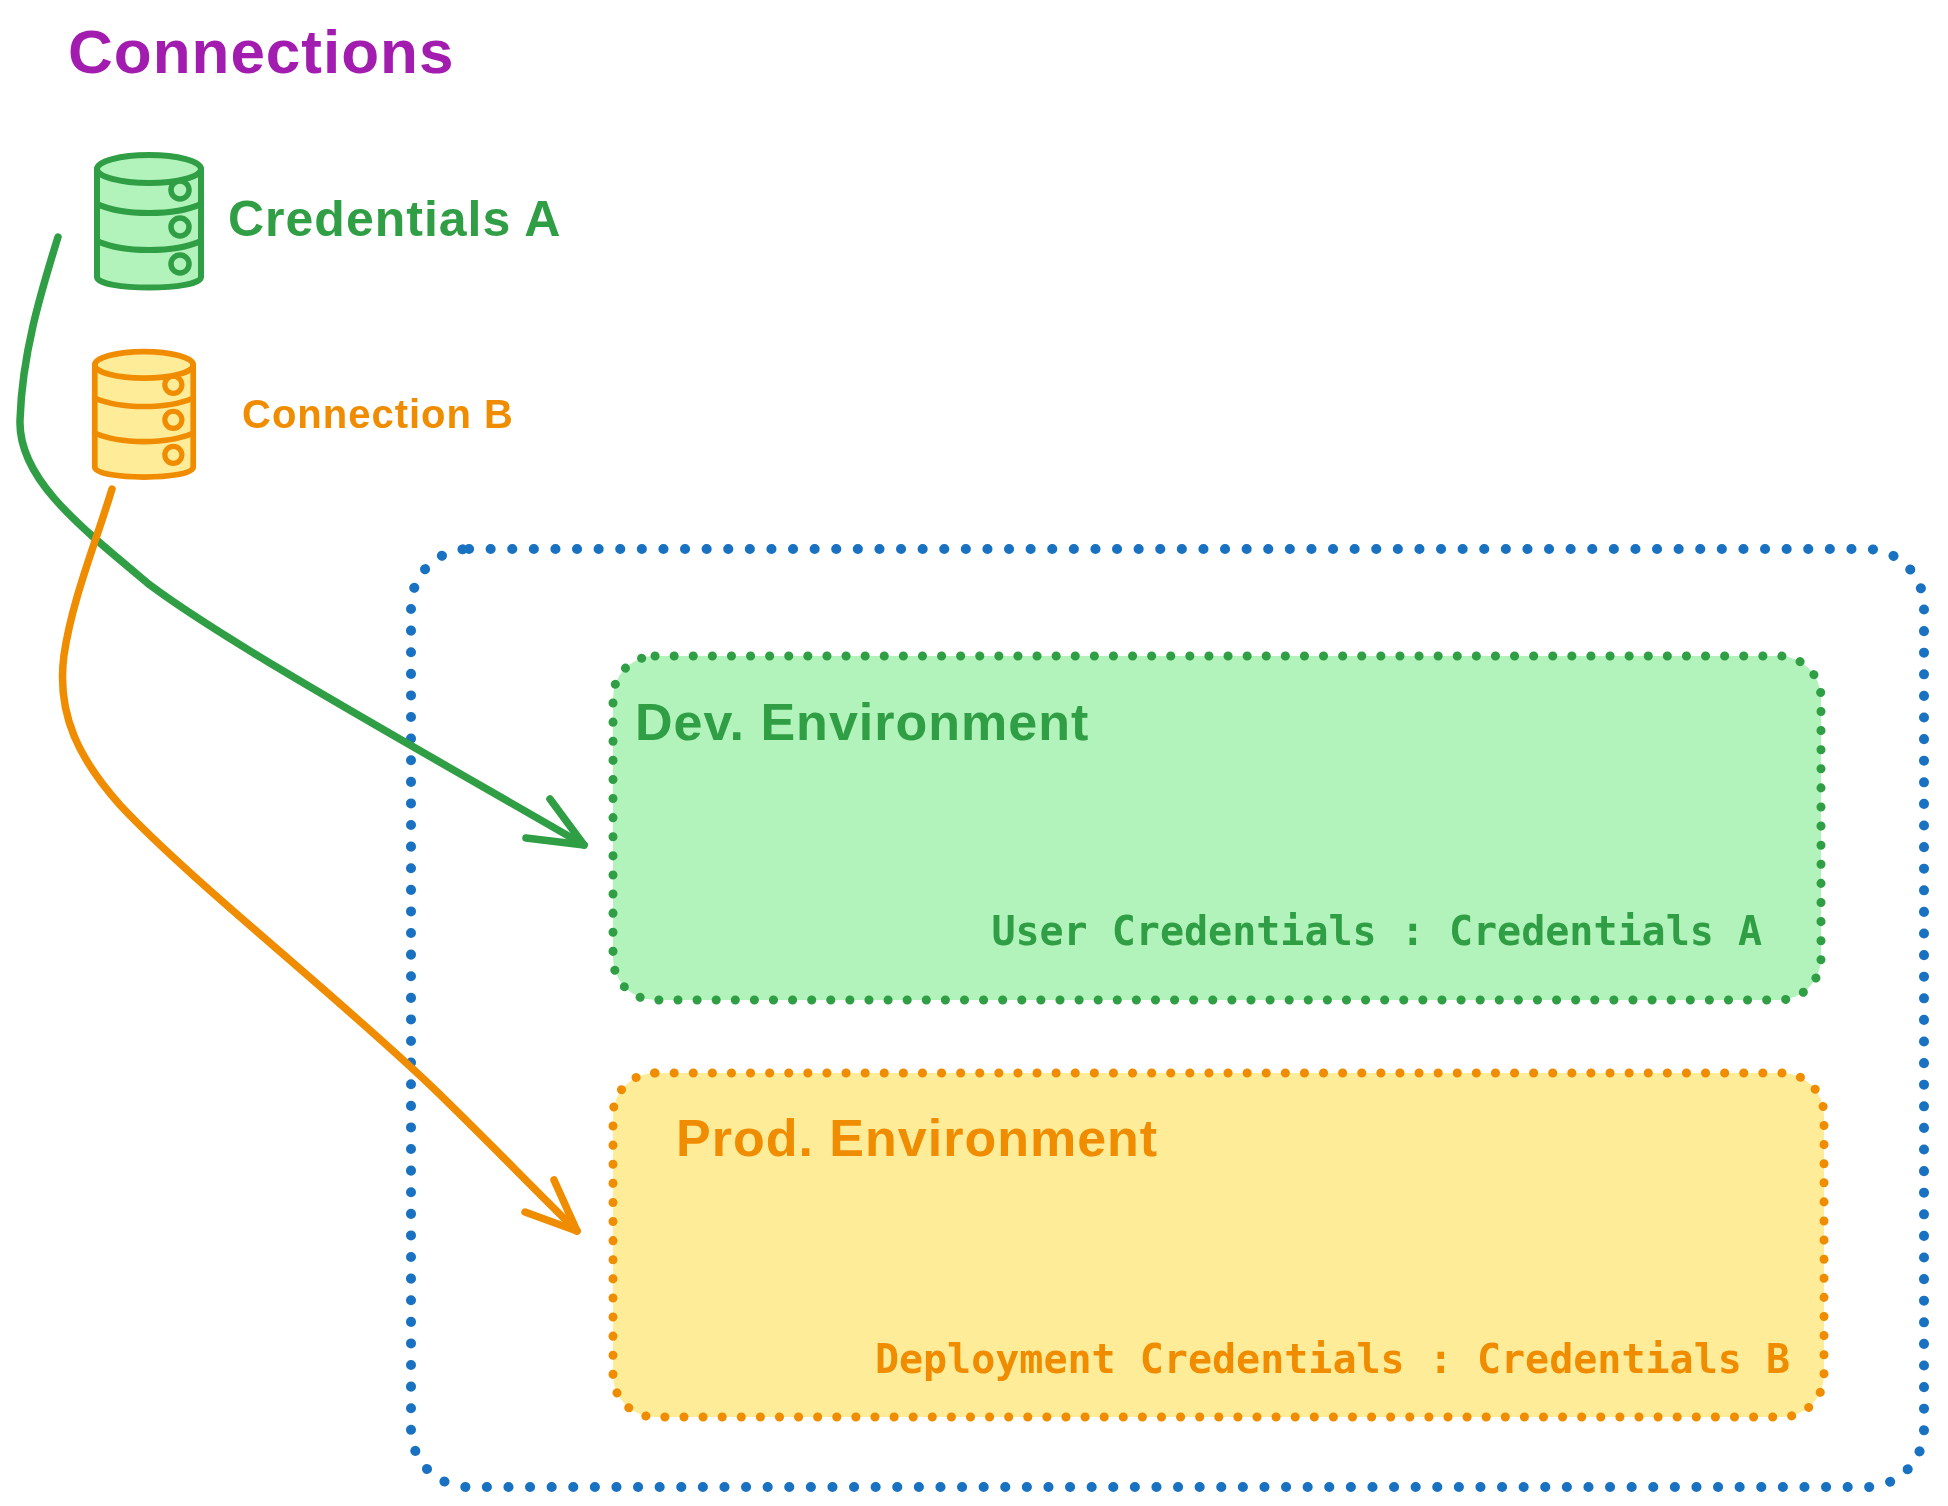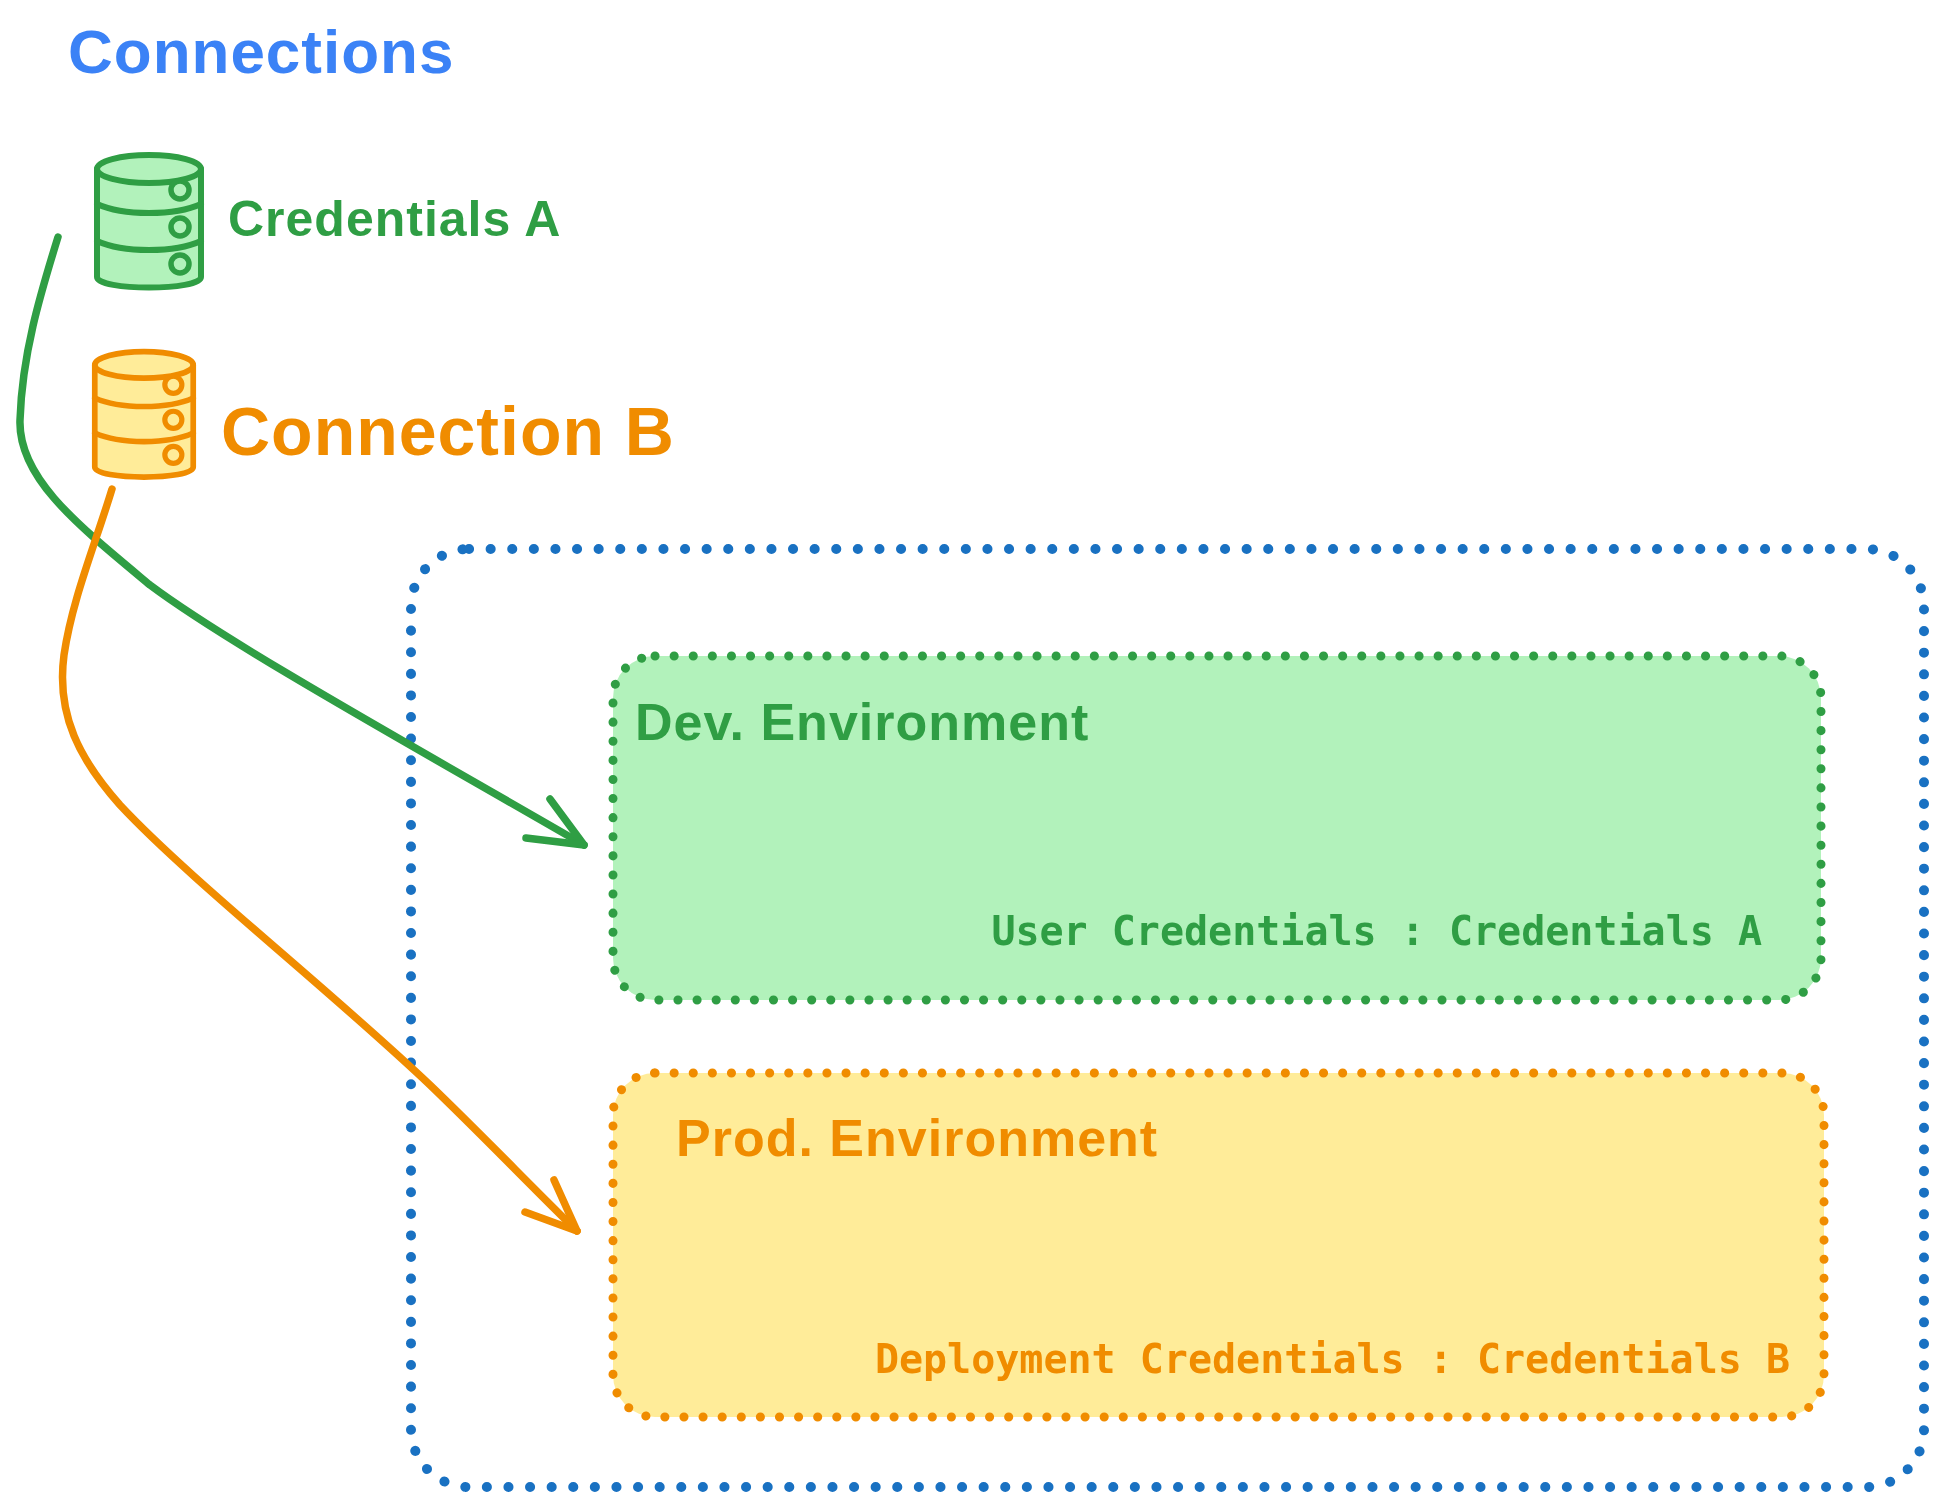--- a/index.html
+++ b/index.html
@@ -23,28 +23,28 @@
   .abs { position: absolute; white-space: nowrap; }
   .hand {
     font-family: "Liberation Sans", sans-serif;
     font-weight: 700;
     letter-spacing: 1px;
   }
   .mono {
     font-family: "DejaVu Sans Mono", "Liberation Mono", monospace;
     font-weight: 700;
   }
-  .ink    { color: #3b82f6; text-align: center; }
+  .ink    { color: #a21caf; text-align: center; }
   .green  { color: #2f9e44; }
   .orange { color: #f08c00; }
   .blue   { color: #1971c2; }
 
   .main-title   { left: 68px;   top: 16px;   font-size: 62px; }
   .conn-a-label { left: 228px;  top: 190px;  font-size: 50px; }
-  .conn-b-label { left: 221px;  top: 392px;  font-size: 68px; }
+  .conn-b-label { left: 242px;  top: 392px;  font-size: 40px; }
   .project-title{ left: 1540px; top: 416px;  font-size: 70px; }
   .dev-title    { left: 635px;  top: 692px;  font-size: 52px; }
   .dev-creds    { right: 186px; top: 908px;  font-size: 40px; }
   .prod-title   { left: 676px;  top: 1108px; font-size: 52px; }
   .prod-creds   { right: 158px; top: 1336px; font-size: 40px; }
 
   .icon-a { left: 88px; top: 148px; }
   .icon-b { left: 85px; top: 345px; }
 </style>
 </head>

